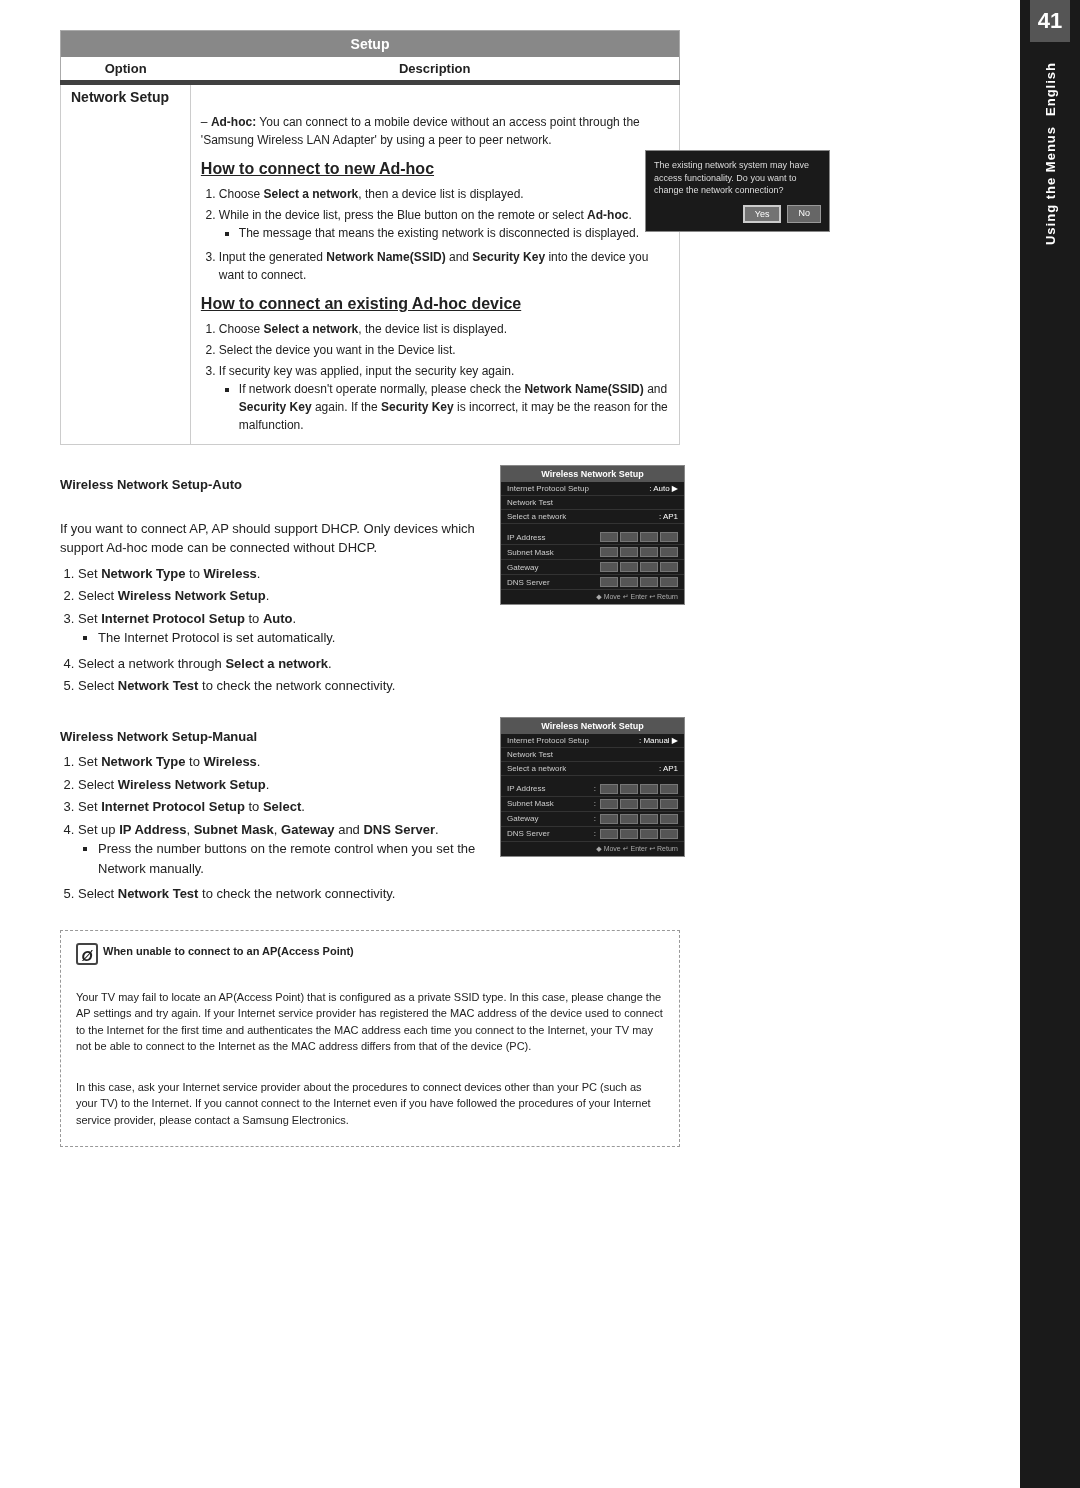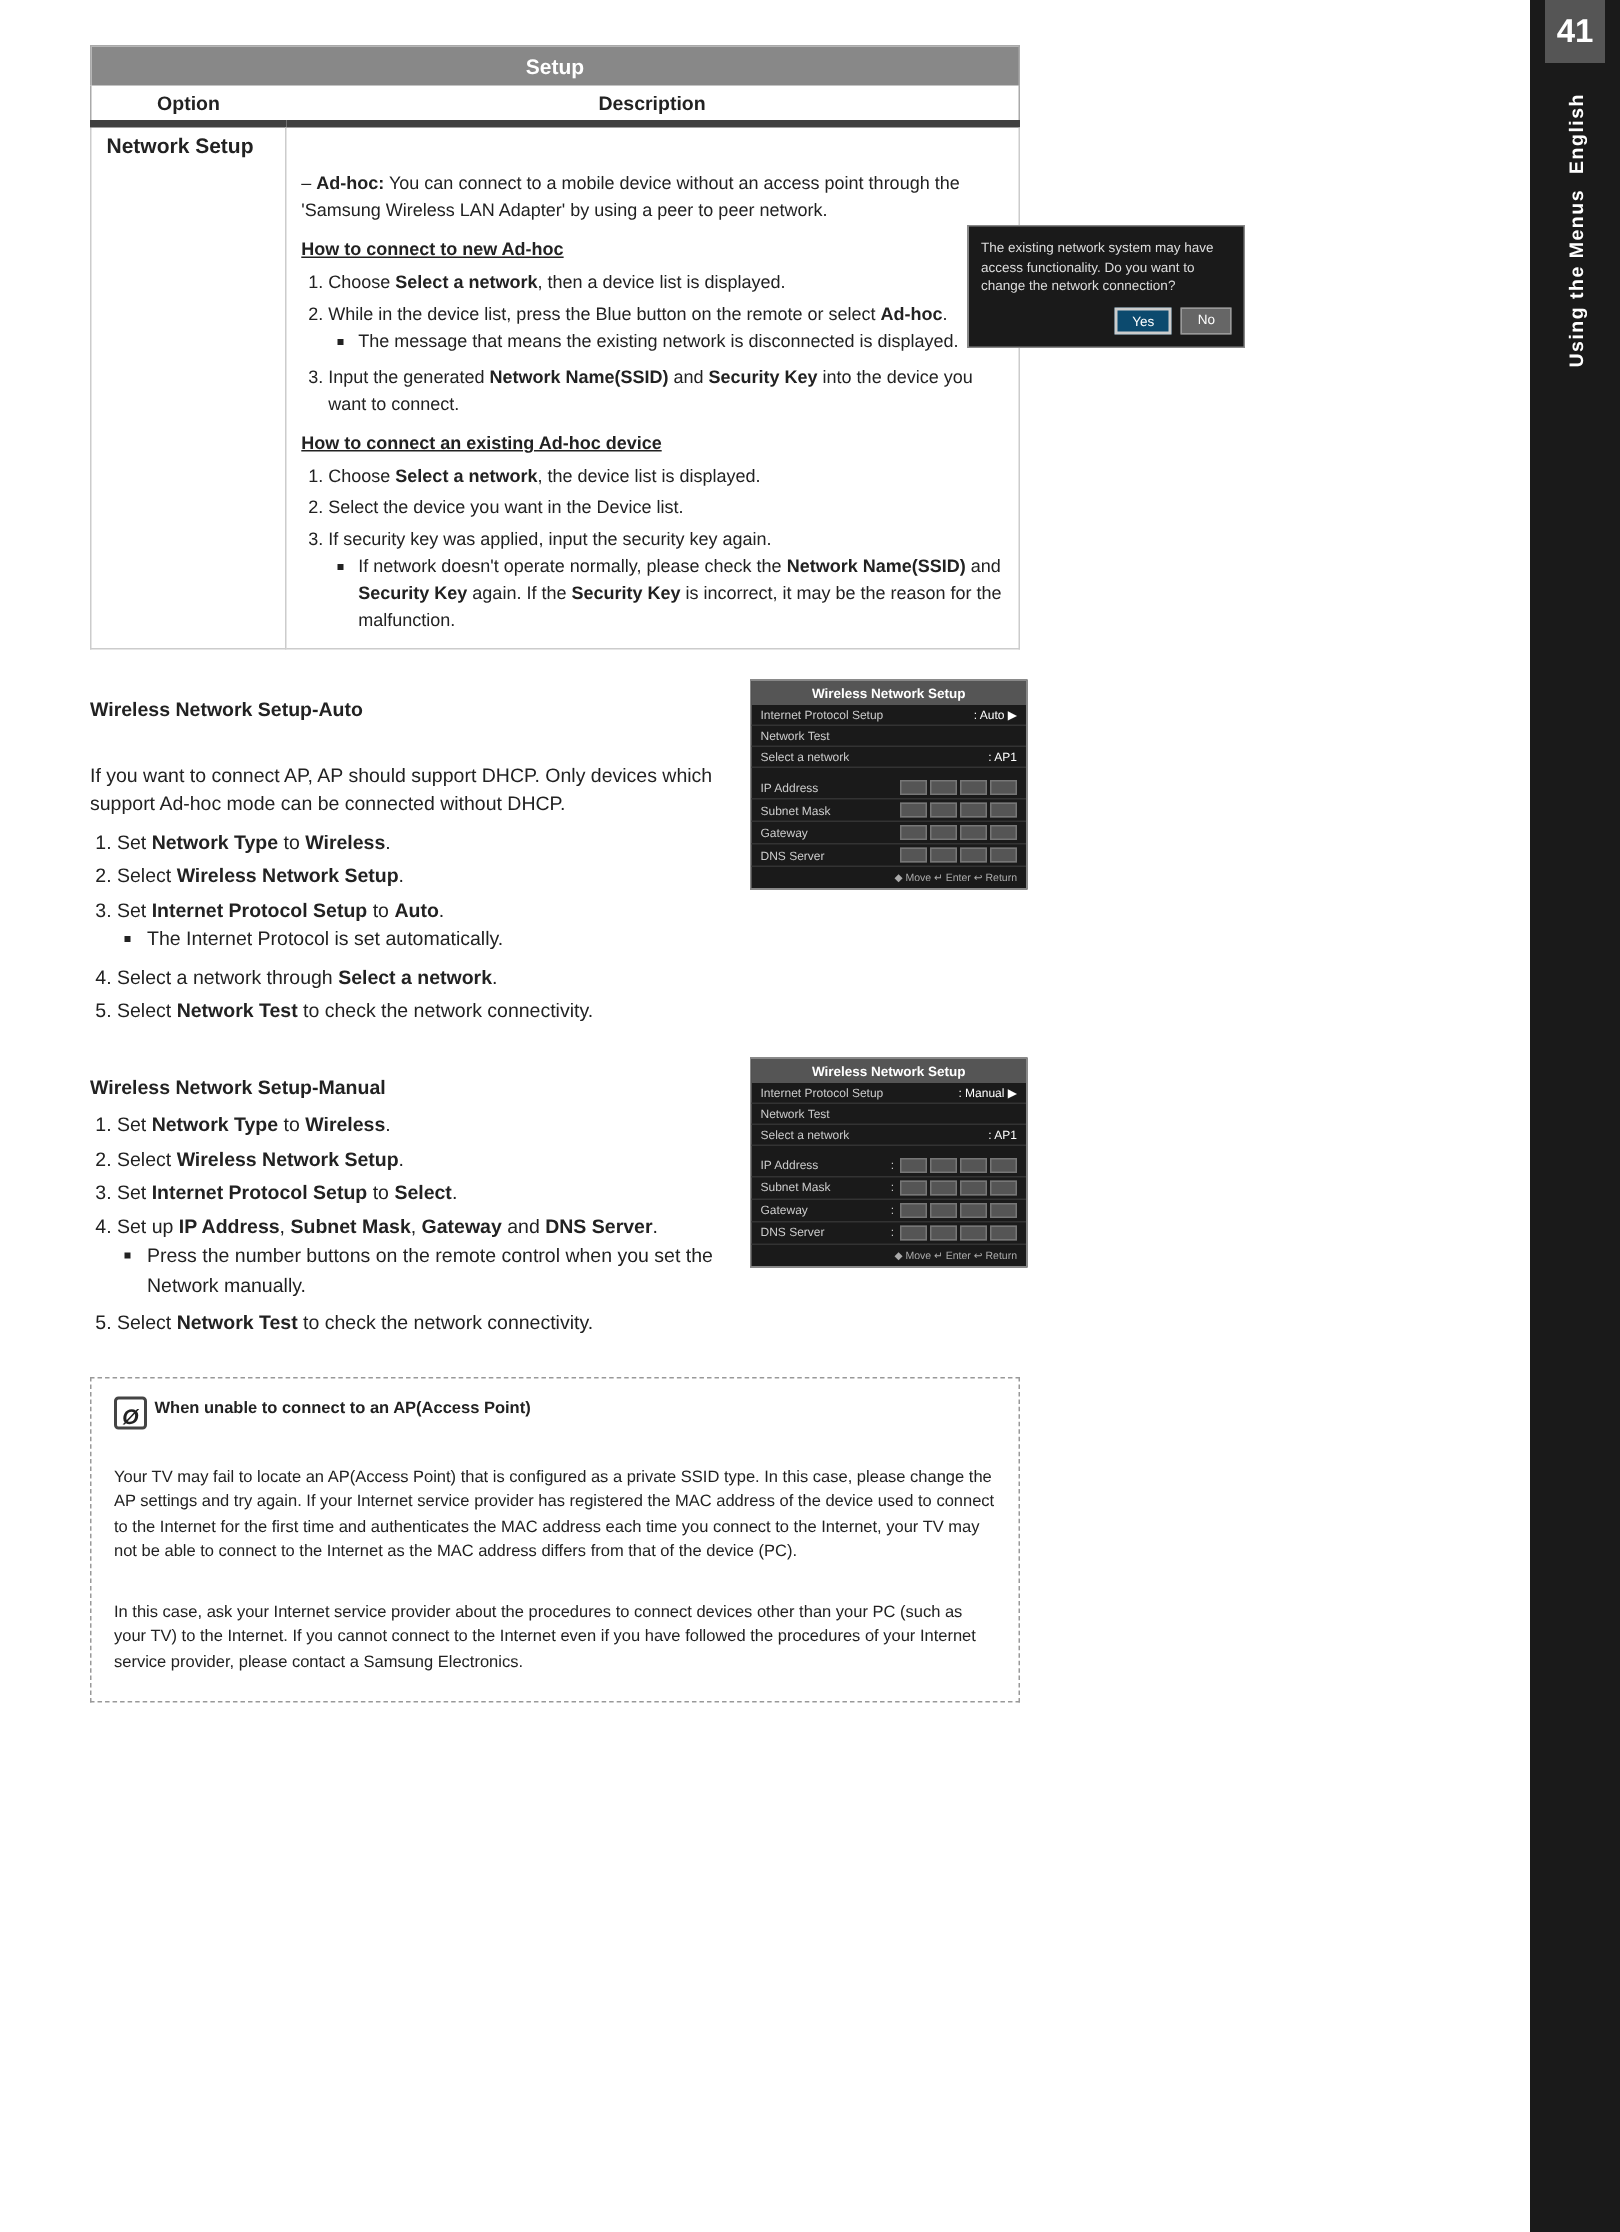--- a/index.html
+++ b/index.html
@@ -140,21 +140,21 @@
 
     .screenshot-box .btn {
       background: #666;
       color: #fff;
       font-size: 9px;
       padding: 2px 10px;
       border: 1px solid #999;
     }
 
     .screenshot-box .btn.active {
-      background: #0c4a6e;
+      background: #737373;
       border: 2px solid #ccc;
     }
 
     .wireless-setup-box {
       width: 185px;
       border: 1px solid #888;
       background: #1a1a1a;
       margin-bottom: 8px;
       color: #fff;
       font-size: 9px;
@@ -211,21 +211,21 @@
     }
 
     p { margin-bottom: 6px; line-height: 1.5; margin-top: 24px; }
     ol { margin-left: 18px; margin-bottom: 6px; }
     ol li { margin-bottom: 3px; line-height: 1.5; }
     ul { margin-left: 20px; margin-bottom: 6px; list-style: square; }
     ul li { margin-bottom: 3px; line-height: 1.5; }
 
     .subsection-title {
       font-weight: bold;
-      font-size: 12px;
+      font-size: 16px;
       text-decoration: underline;
       margin-bottom: 4px;
       margin-top: 8px;
     }
 
     
     .note-box {
       width: 620px;
       border: 1px dashed #999;
       padding: 12px 15px;

